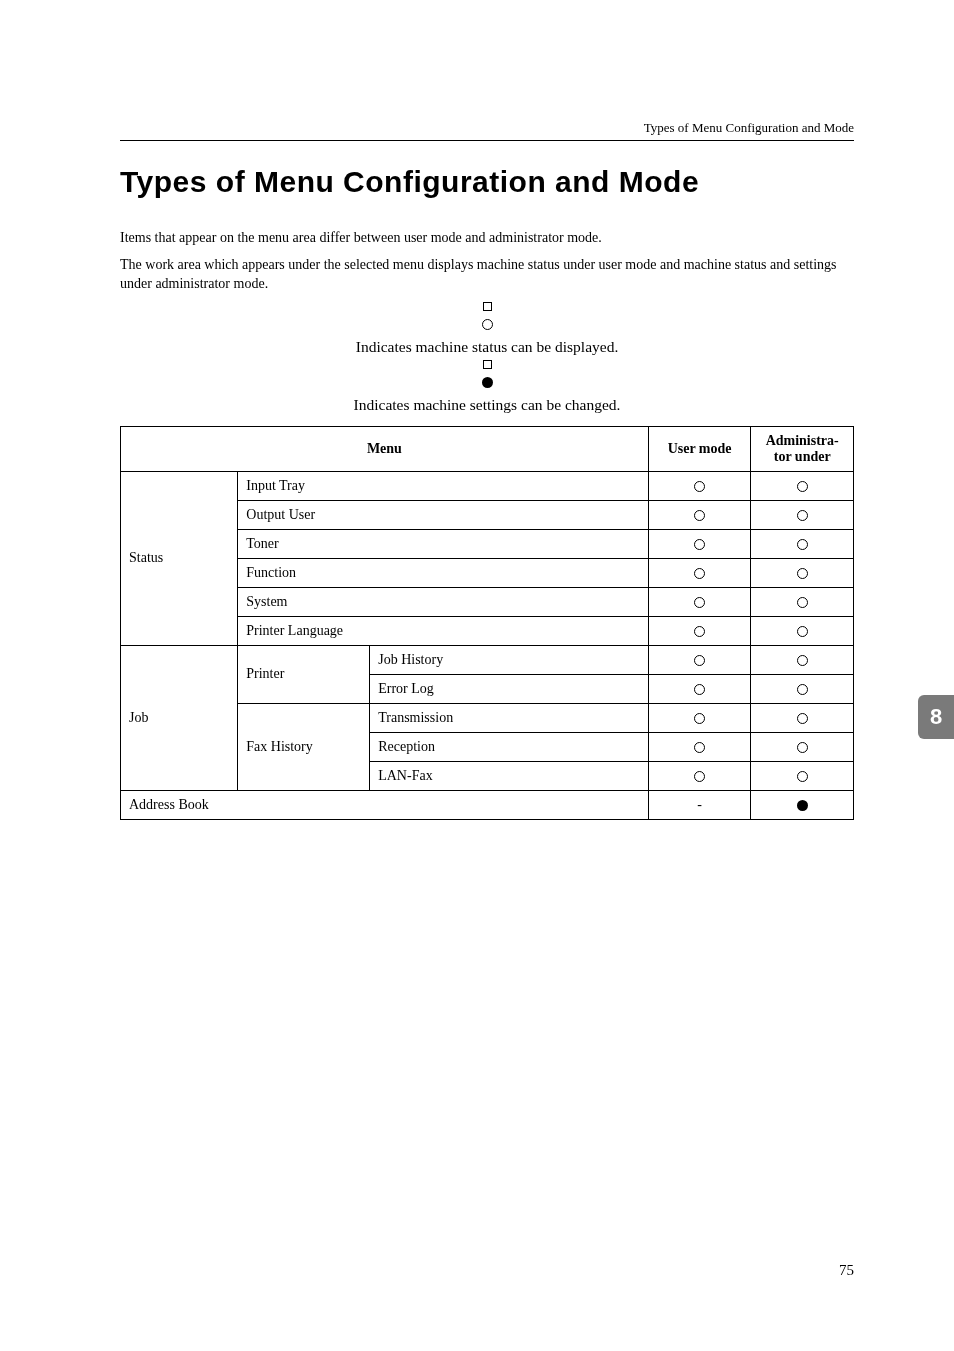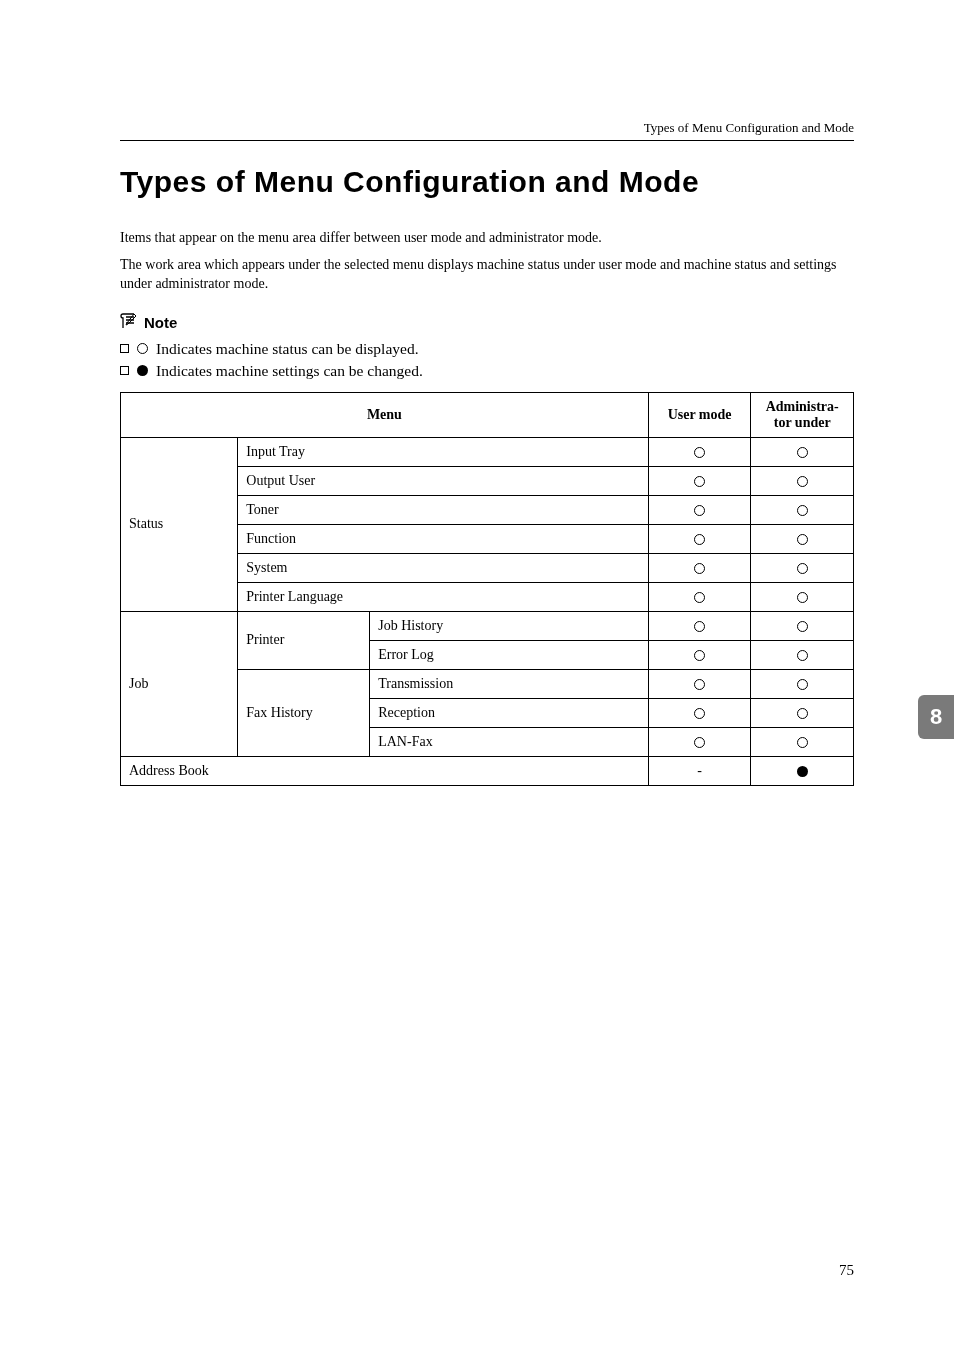--- a/index.html
+++ b/index.html
@@ -58,20 +58,21 @@
     font-family: Arial, Helvetica, sans-serif;
     font-weight: bold;
     font-size: 15px;
   }
   .bullet-row {
     display: flex;
     align-items: center;
     gap: 8px;
     font-size: 15.5px;
     margin: 4px 0;
+    flex-direction: column;
   }
   .square-bullet {
     width: 9px;
     height: 9px;
     border: 1.5px solid #000;
     box-sizing: border-box;
     display: inline-block;
     flex-shrink: 0;
   }
   .circle-open {
@@ -159,29 +160,20 @@
 <body>
 
 <div class="page">
   <div class="header-line">Types of Menu Configuration and Mode</div>
 
   <h1>Types of Menu Configuration and Mode</h1>
 
   <p class="body-text">Items that appear on the menu area differ between user mode and administrator mode.</p>
   <p class="body-text">The work area which appears under the selected menu displays machine status under user mode and machine status and settings under administrator mode.</p>
 
-  <div class="note-heading">
-    <span class="note-icon">
-      <svg width="18" height="18" viewBox="0 0 18 18">
-        <path d="M3 2 L14 2 M3 2 Q1 2 1 4 Q1 6 3 6 L3 16 M6 5 L14 5 M6 8 L14 8 M6 11 L14 11" stroke="#000" stroke-width="1.3" fill="none"></path>
-        <path d="M14 2 L16 4 L8 12 L6 13 L7 11 Z" stroke="#000" stroke-width="1" fill="none"></path>
-      </svg>
-    </span>
-    <span class="note-label">Note</span>
-  </div>
 
   <div class="bullet-row">
     <span class="square-bullet"></span>
     <span class="circle-open"></span>
     <span>Indicates machine status can be displayed.</span>
   </div>
   <div class="bullet-row">
     <span class="square-bullet"></span>
     <span class="circle-filled"></span>
     <span>Indicates machine settings can be changed.</span>

